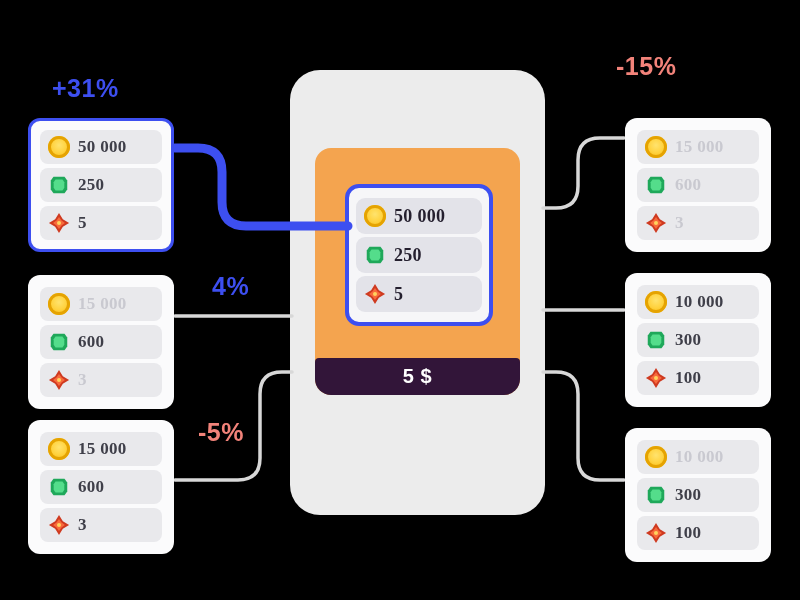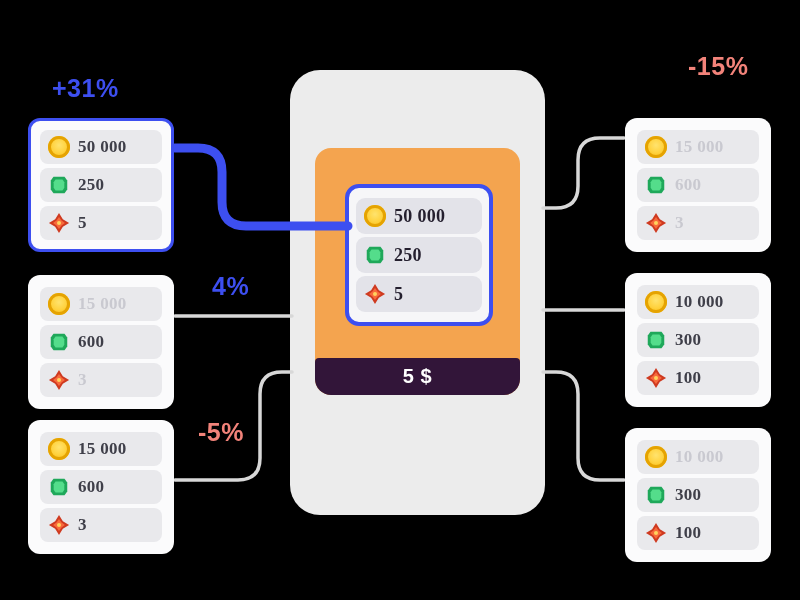--- a/index.html
+++ b/index.html
@@ -112,21 +112,21 @@
       </div>
     </div>
     <div class="price-bar">
       <span>5 $</span>
     </div>
   </div>
 
   <div class="pct blue" style="left:52px; top:74px;">+31%</div>
   <div class="pct blue" style="left:212px; top:272px;">4%</div>
   <div class="pct salmon" style="left:198px; top:418px;">-5%</div>
-  <div class="pct salmon" style="left:688px; top:52px;">-15%</div>
+  <div class="pct salmon" style="left:616px; top:52px;">-15%</div>
 
   <div class="bundle-card highlight" style="left:28px; top:118px;">
     <div class="row">
       <span class="icon coin"></span>
       <span class="val">50 000</span>
     </div>
     <div class="row">
       <span class="icon">
         <svg viewBox="0 0 24 24" width="22" height="22">
           <polygon points="6,3 18,3 21,7 21,17 18,21 6,21 3,17 3,7" fill="#1fa85a"></polygon>

